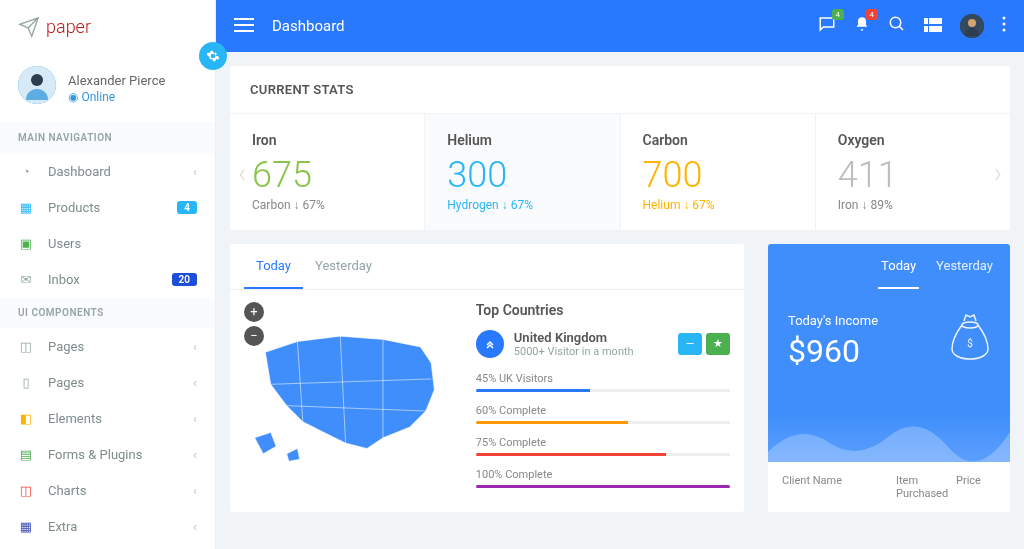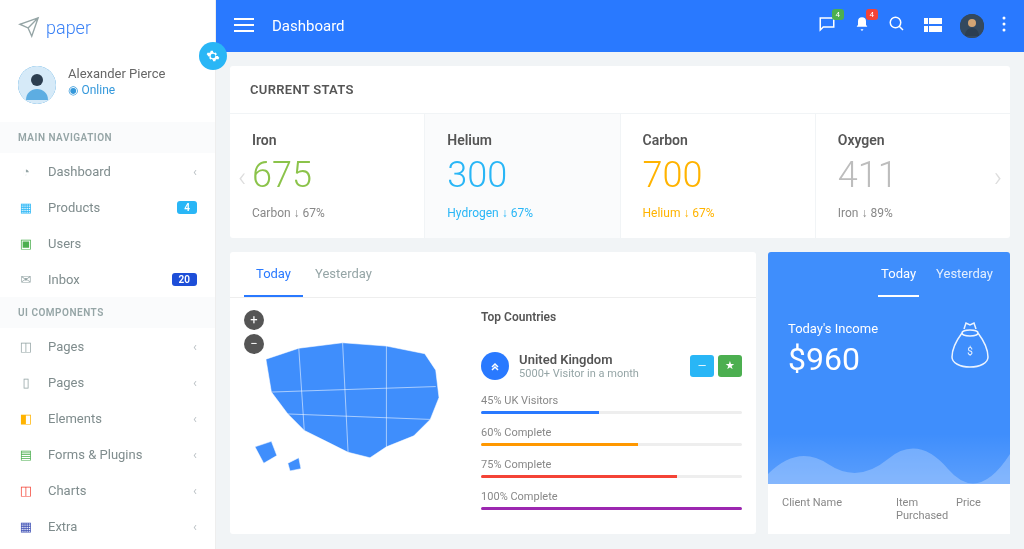--- a/index.html
+++ b/index.html
@@ -1,21 +1,21 @@
 <!DOCTYPE html>
 <html><head>
 <meta charset="utf-8">
 <style>
 *{margin:0;padding:0;box-sizing:border-box;font-family:-apple-system,BlinkMacSystemFont,"Segoe UI",Roboto,sans-serif}
 body{background:#f1f4f6;width:1024px;height:549px;overflow:hidden;display:flex}
 .sidebar{width:216px;background:#fff;height:100%;position:relative;border-right:1px solid #eee}
-.logo{display:flex;align-items:center;padding:16px 18px;color:#3b82f6;font-size:18px;font-weight:300}
+.logo{display:flex;align-items:flex-start;padding:16px 18px;color:#b91c1c;font-size:18px;font-weight:300}
 .logo svg{margin-right:6px}
 .gear-btn{position:absolute;right:-12px;top:42px;width:28px;height:28px;background:#29b6f6;border-radius:50%;display:flex;align-items:center;justify-content:center;color:#fff;font-size:13px}
-.profile{display:flex;align-items:flex-start;padding:12px 18px 18px}
+.profile{display:flex;align-items:flex-end;padding:12px 18px 18px}
 .avatar{width:38px;height:38px;border-radius:50%;background:#5dade2;display:flex;align-items:center;justify-content:center;overflow:hidden}
 .profile-info{margin-left:12px}
 .profile-name{color:#666;font-size:13px}
 .profile-status{color:#3498db;font-size:12px;margin-top:2px}
 .nav-header{padding:10px 18px;color:#95a5a6;font-size:10px;font-weight:600;letter-spacing:0.5px;background:#fafbfc}
 .nav-item{display:flex;align-items:center;padding:10px 18px;color:#7f8c8d;font-size:13px;cursor:pointer;background:#fff}
 .nav-icon{width:16px;height:16px;margin-right:14px;display:flex;align-items:center;justify-content:center;color:#95a5a6}
 .nav-label{flex:1}
 .nav-chevron{color:#bdc3c7;font-size:13px}
 .nav-badge{padding:1px 7px;border-radius:3px;color:#fff;font-size:10px;font-weight:600}
@@ -31,37 +31,37 @@
 .notif-badge.red{background:#f44336}
 .top-avatar{width:24px;height:24px;border-radius:50%;background:#34495e}
 .content{flex:1;padding:14px;overflow:hidden}
 .stats-panel{background:#fff;border-radius:3px;margin-bottom:14px}
 .stats-header{padding:16px 20px;color:#555;font-size:13px;font-weight:600;letter-spacing:0.3px;border-bottom:1px solid #f1f4f6}
 .stats-grid{display:flex;position:relative}
 .stat-card{flex:1;padding:18px 22px;border-right:1px solid #f1f4f6}
 .stat-card:last-child{border-right:none}
 .stat-card.active{background:#fafbfc}
 .stat-label{color:#555;font-size:14px;font-weight:600;margin-bottom:8px}
-.stat-value{font-size:36px;font-weight:300;line-height:1.1;margin-bottom:10px}
+.stat-value{font-size:36px;font-weight:300;line-height:1.1;margin-bottom:2px}
 .stat-sub{color:#888;font-size:12px}
 .arrow-nav{position:absolute;top:50%;transform:translateY(-50%);color:#ddd;font-size:28px;font-weight:300}
 .arrow-left{left:8px}
 .arrow-right{right:8px}
-.lower{display:flex;gap:12px}
+.lower{display:flex;gap:24px}
 .map-panel{flex:1;background:#fff;border-radius:3px;display:flex;flex-direction:column}
 .tabs{display:flex;padding:0 14px;border-bottom:1px solid #eee}
 .tab{padding:14px 12px;color:#95a5a6;font-size:13px;border-bottom:2px solid transparent;cursor:pointer}
 .tab.active{color:#2979ff;border-bottom-color:#2979ff}
 .map-body{display:flex;flex:1;padding:12px 14px}
 .map-left{width:44%;position:relative}
 .zoom-btns{position:absolute;top:0;left:0;display:flex;flex-direction:column;gap:4px}
 .zoom-btn{width:20px;height:20px;border-radius:50%;background:#555;color:#fff;display:flex;align-items:center;justify-content:center;font-size:13px}
 .map-svg{width:100%;height:170px;margin-top:8px}
 .map-right{flex:1;padding-left:18px}
-.map-title{color:#555;font-size:12px;font-weight:600;margin-bottom:28px}
+.map-title{color:#555;font-size:14px;font-weight:600;margin-bottom:12px}
 .country-row{display:flex;align-items:center;margin-bottom:14px}
 .country-icon{width:28px;height:28px;border-radius:50%;background:#2979ff;display:flex;align-items:center;justify-content:center;color:#fff;margin-right:10px}
 .country-info{flex:1}
 .country-name{color:#555;font-size:13px;font-weight:600}
 .country-sub{color:#95a5a6;font-size:11px}
 .country-actions{display:flex;gap:4px}
 .action-btn{width:24px;height:22px;border-radius:3px;display:flex;align-items:center;justify-content:center;color:#fff;font-size:11px}
 .progress-item{margin-bottom:12px}
 .progress-label{color:#888;font-size:11px;margin-bottom:4px}
 .progress-bar{height:3px;background:#eee;border-radius:2px;overflow:hidden}

